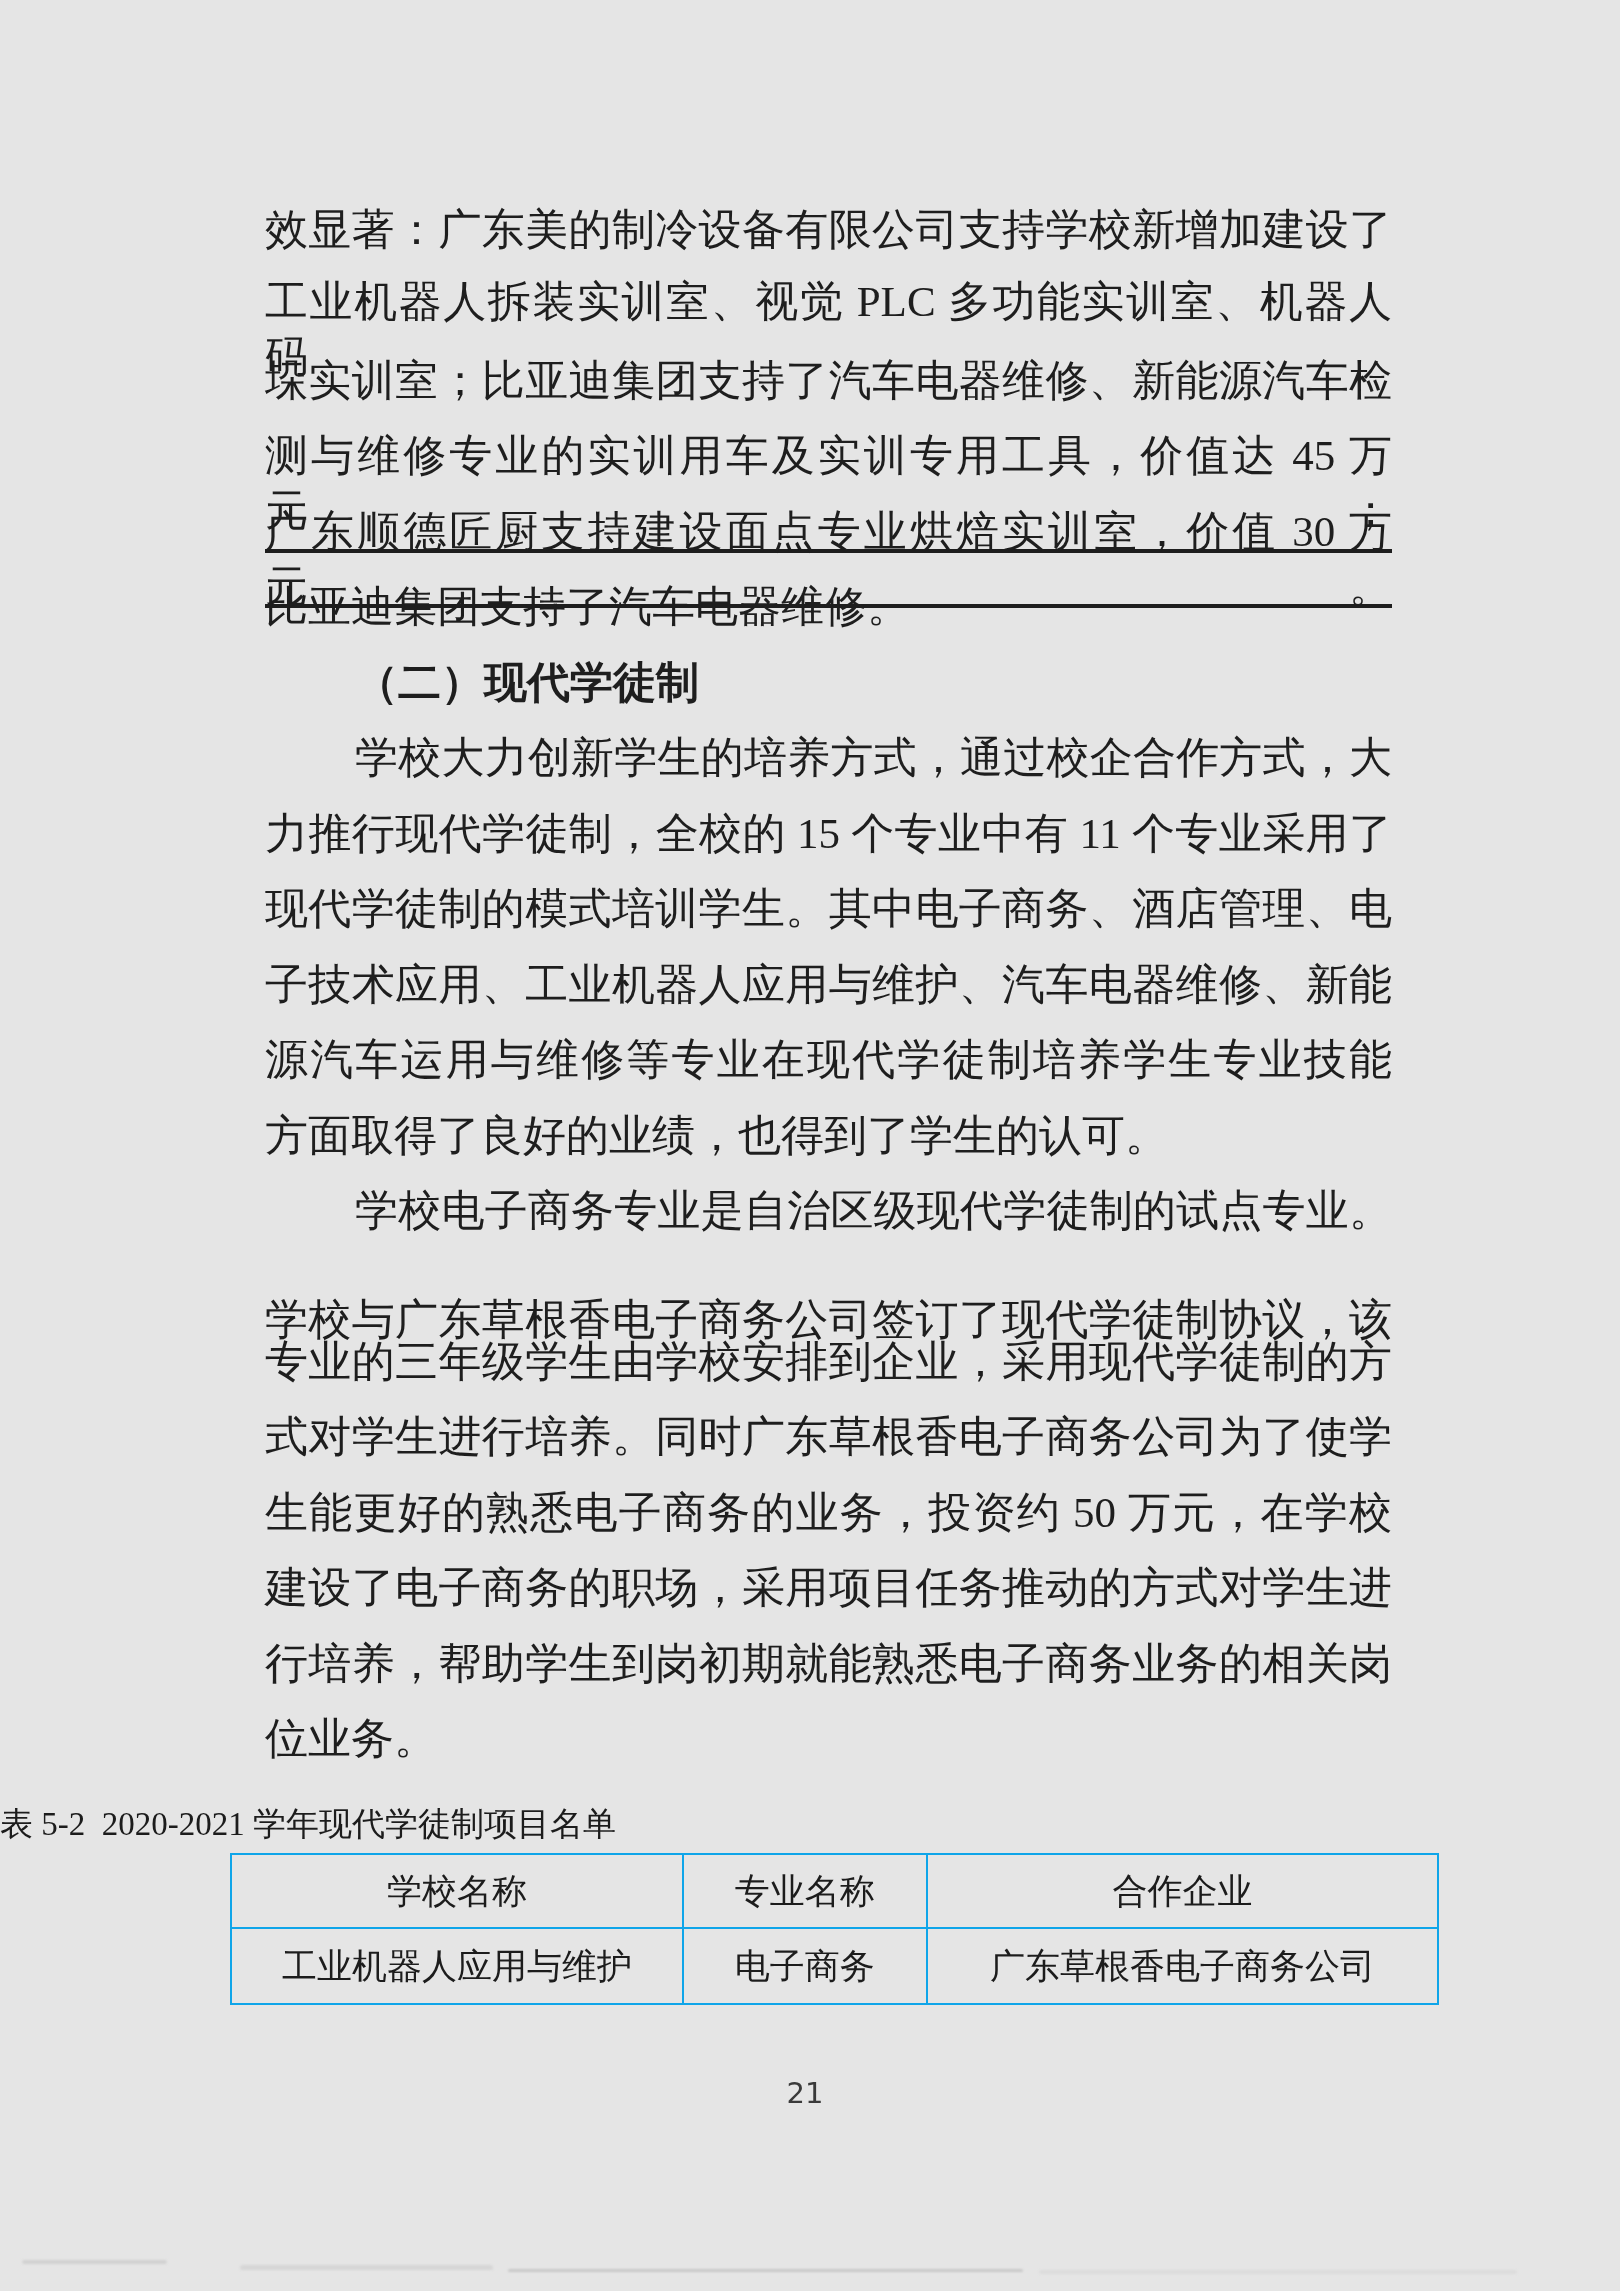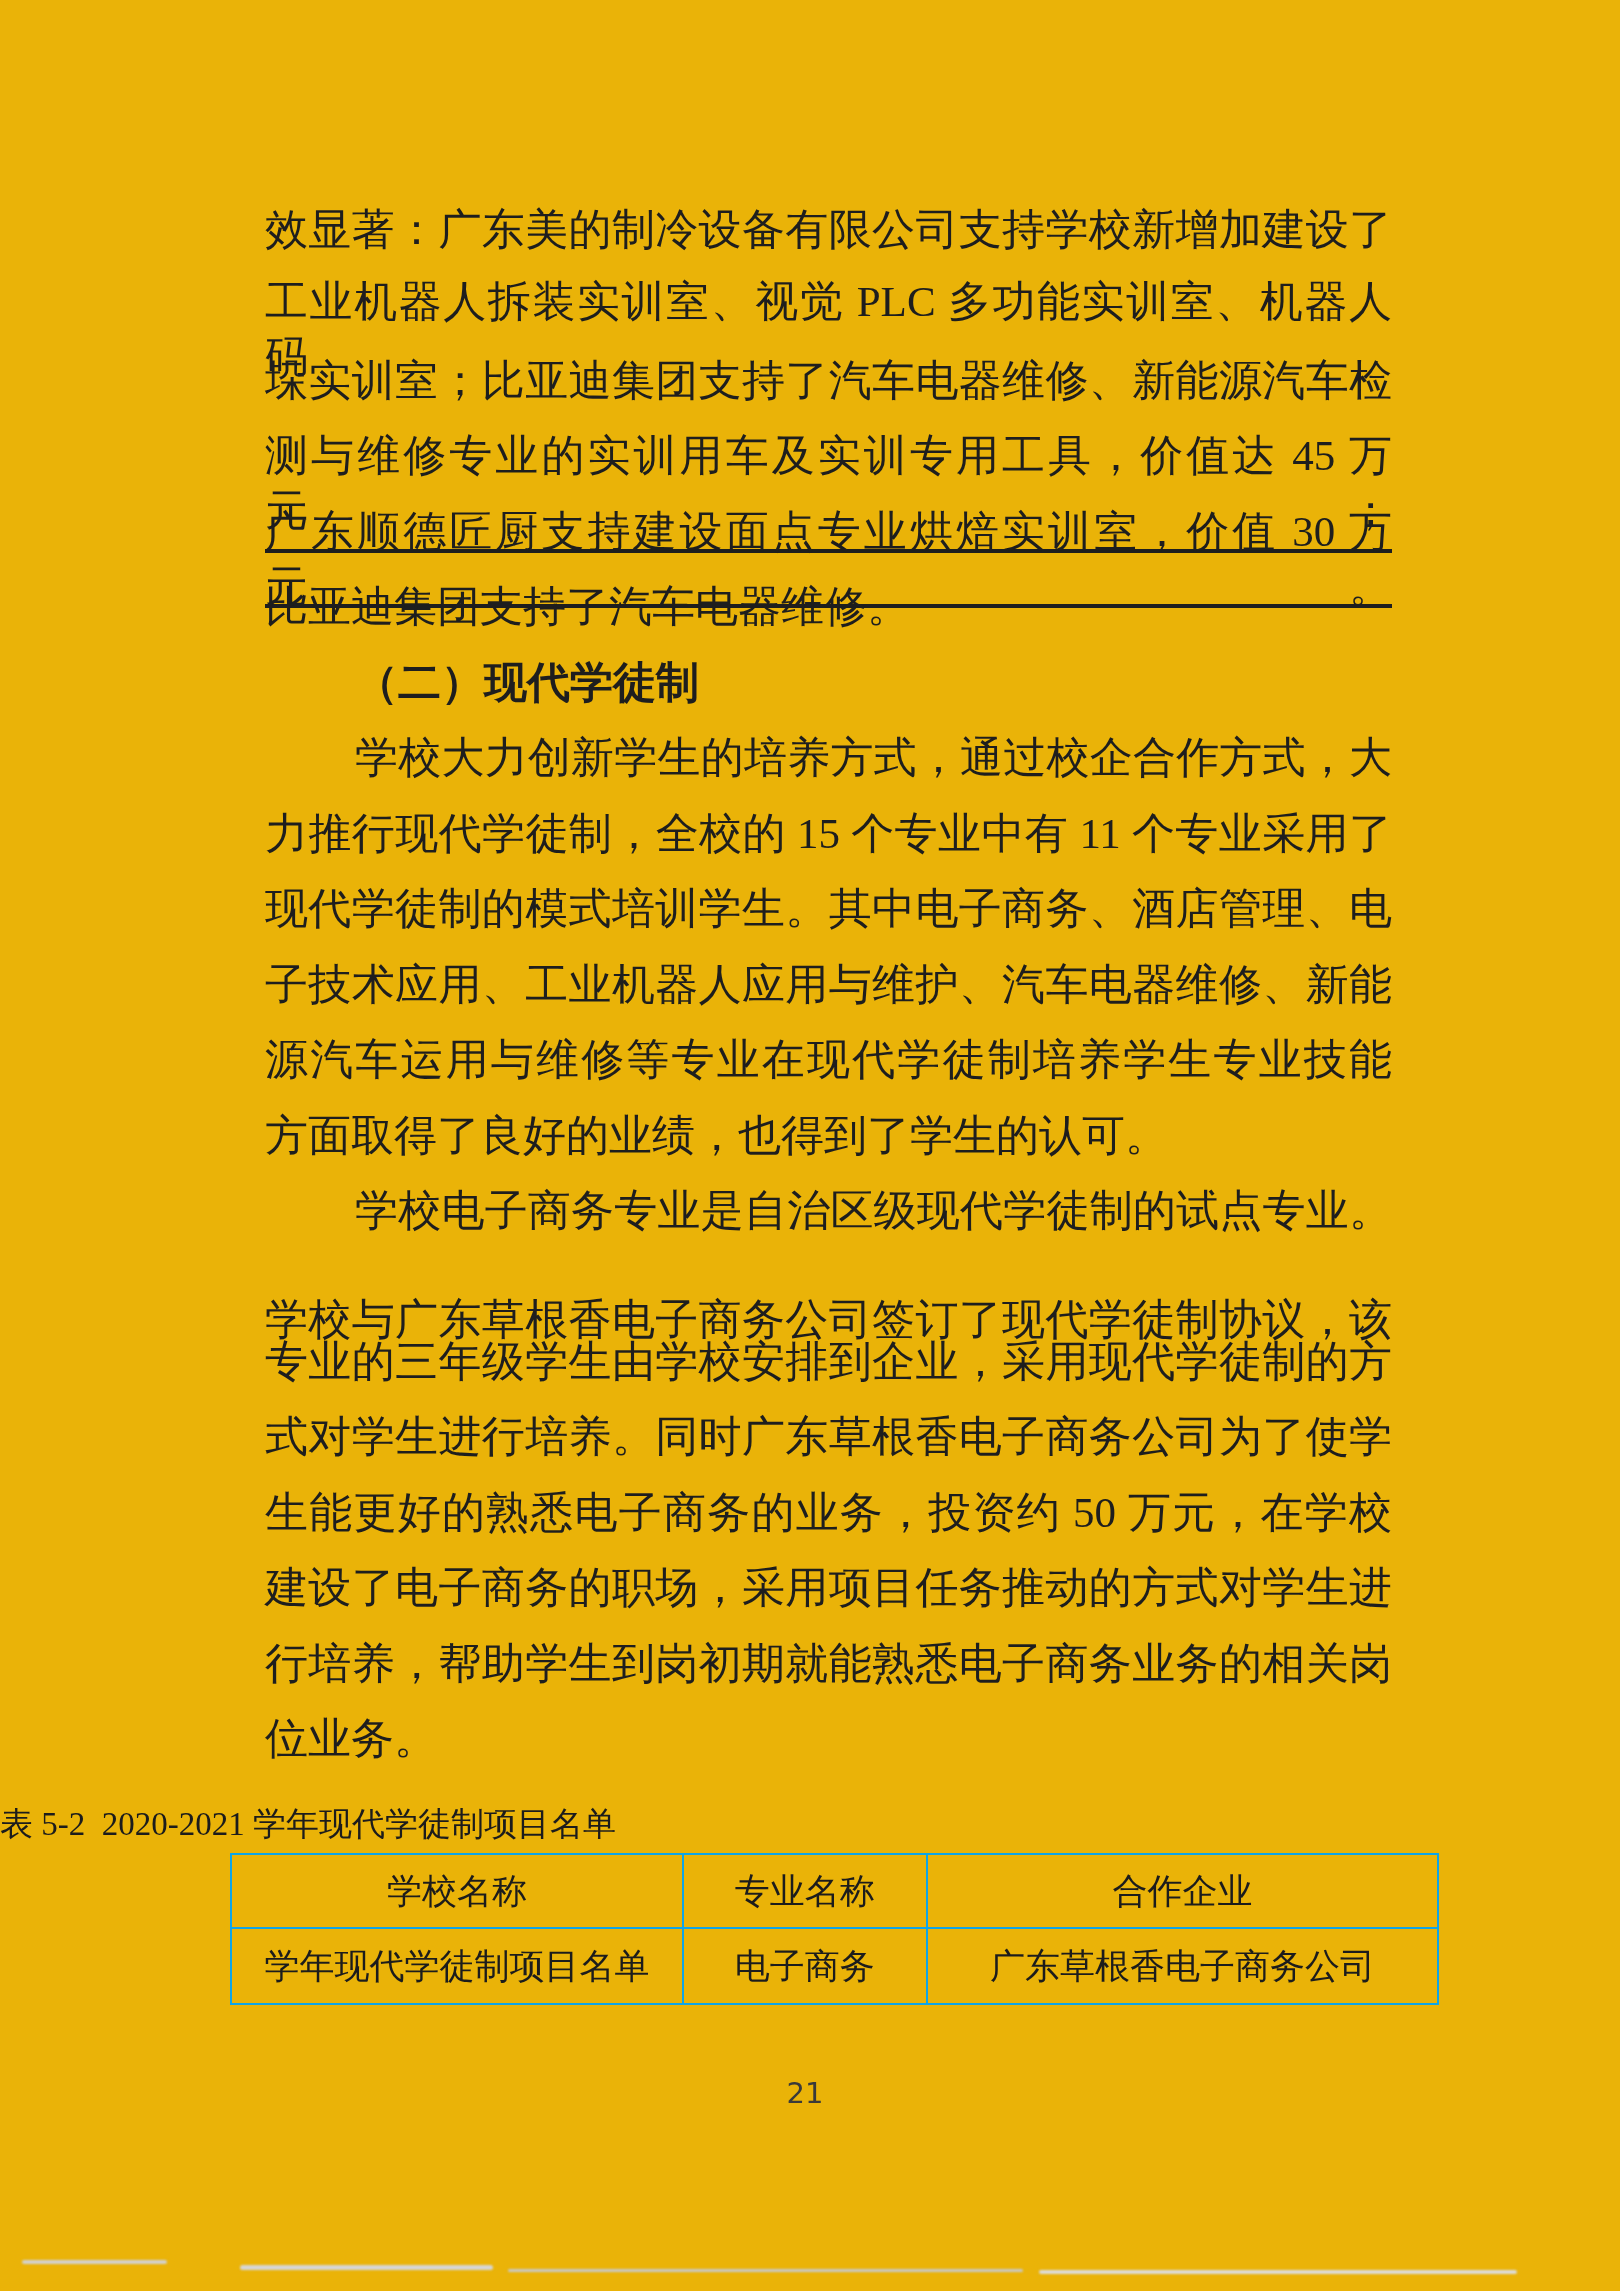--- a/index.html
+++ b/index.html
@@ -4,21 +4,21 @@
 <style>
   html, body {
     margin: 0;
     padding: 0;
     background: #ffffff;
   }
   #page {
     position: relative;
     width: 1620px;
     height: 2292px;
-    background: #eab308;
+    background: #e5e5e5;
     overflow: hidden;
     font-family: "Liberation Serif", "DejaVu Serif", serif;
     color: #1e1e1e;
   }
   
   .tline {
     position: absolute;
     left: 265px;
     width: 1127px;
     font-size: 43px;
@@ -132,21 +132,21 @@
   <div id="table-caption">表 5-2  2020-2021 学年现代学徒制项目名单</div>
 
   <table id="apprenticeship-table">
     <tbody>
       <tr class="hrow">
         <td class="col-school">学校名称</td>
         <td class="col-major">专业名称</td>
         <td class="col-partner">合作企业</td>
       </tr>
       <tr class="drow">
-        <td class="col-school">学年现代学徒制项目名单</td>
+        <td class="col-school">工业机器人应用与维护</td>
         <td class="col-major">电子商务</td>
         <td class="col-partner">广东草根香电子商务公司</td>
       </tr>
     </tbody>
   </table>
 
   <div id="page-number">21</div>
 
   <div class="smudge s1"></div>
   <div class="smudge s2"></div>

